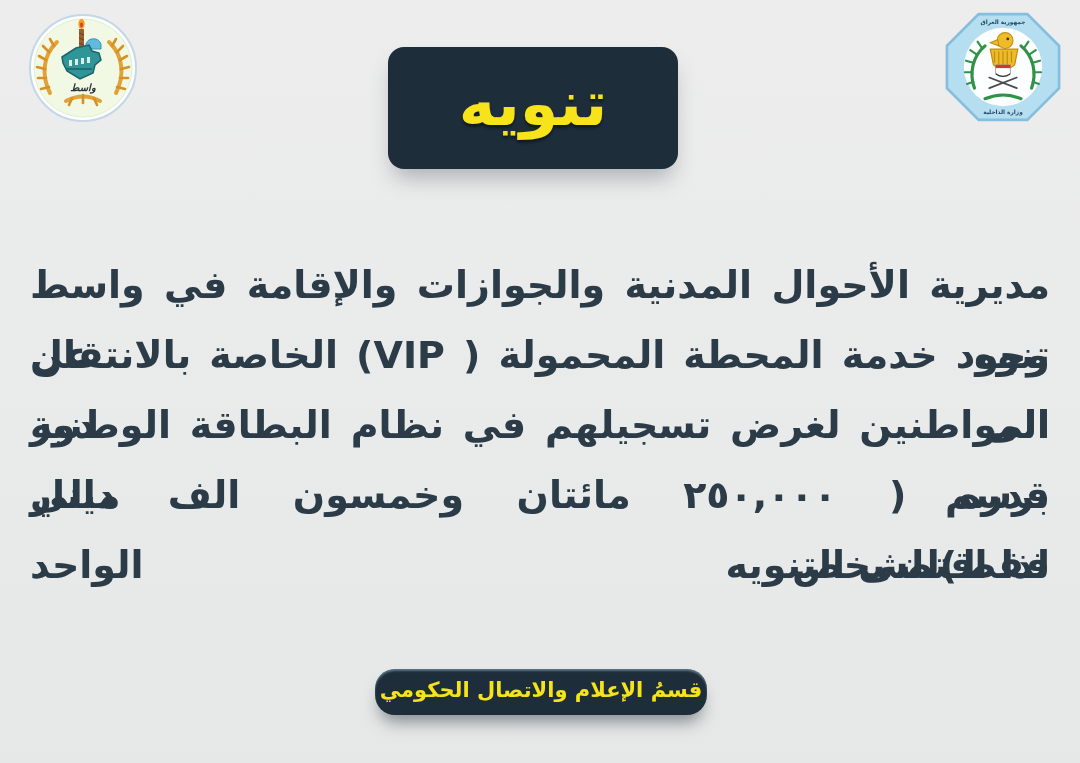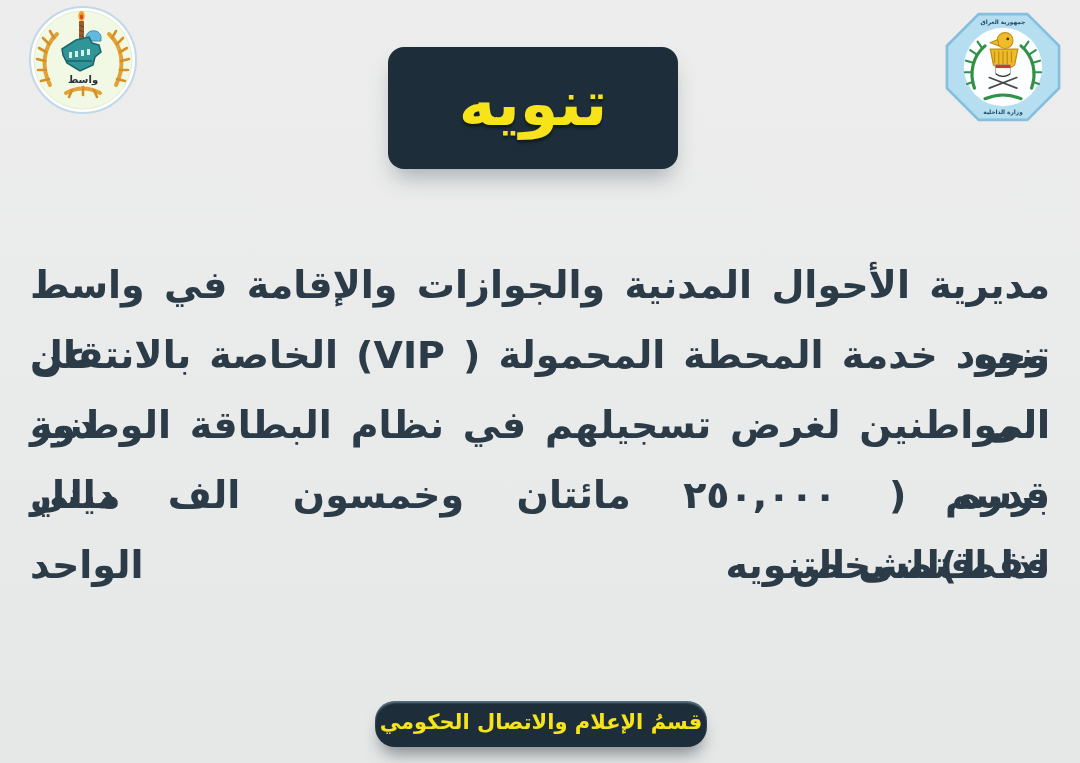--- a/index.html
+++ b/index.html
@@ -11,21 +11,21 @@
     position:relative;
     width:1080px;height:763px;
     margin:0 auto;
     background:linear-gradient(180deg,#ecedec 0%,#e9ebea 55%,#e6e8e7 100%);
     overflow:hidden;
     direction:rtl;
   }
   
   .logo{position:absolute;}
   .logo svg{display:block;width:100%;height:100%;}
-  .logo-left{left:28px;top:5px;width:110px;height:110px;}
+  .logo-left{left:28px;top:13px;width:110px;height:110px;font-style:italic;}
   .logo-right{left:auto;right:18px;top:12px;width:118px;height:110px;}
   .title-box{
     position:absolute;left:388px;top:47px;width:290px;height:122px;
     background:#1d2e3a;border-radius:16px;
     display:flex;align-items:center;justify-content:center;
     box-shadow:0 14px 22px -6px rgba(90,100,110,.45);
   }
   .title-box .title{
     color:#f6e31a;font-size:62px;font-weight:bold;line-height:1;
     text-shadow:0 3px 3px rgba(0,0,0,.45);
@@ -48,21 +48,20 @@
   .line.last{
     text-align:left;
     text-align-last:right;
   }
   
   .footer-bar{
     position:absolute;left:375px;top:669px;width:332px;height:46px;
     background:#1d2e3a;border-radius:20px;
     display:flex;align-items:center;justify-content:center;
     box-shadow:inset 0 2px 2px rgba(160,200,225,.45), 0 12px 16px -5px rgba(40,50,60,.5);
-    margin-top:32px;
   }
   .footer-bar .footer-label{
     color:#f6e31a;font-size:21px;font-weight:bold;line-height:1;
     padding-bottom:3px;
   }
 </style>
 </head>
 <body>
 
 <div class="page">

